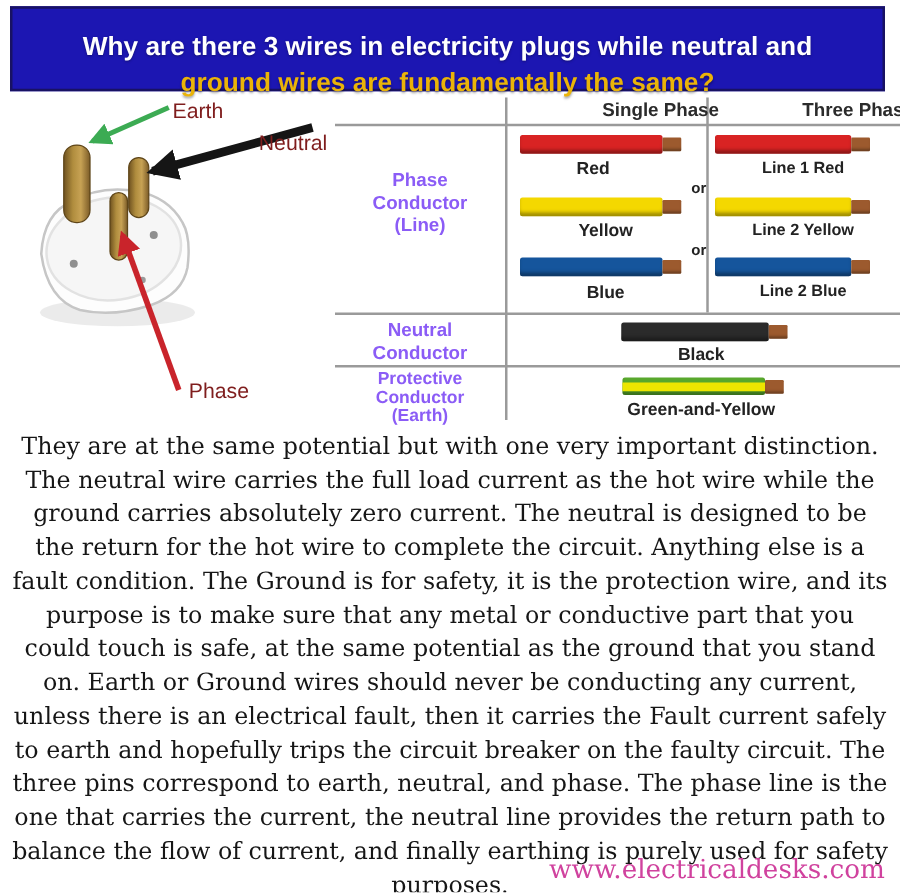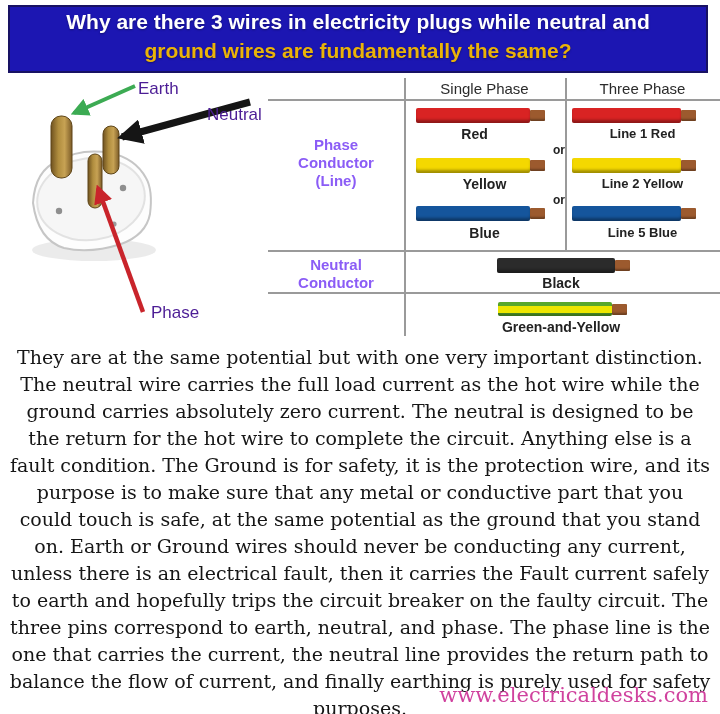--- a/index.html
+++ b/index.html
@@ -2,33 +2,33 @@
 <html><head>
 <meta charset="utf-8">
 <style>
   html,body{margin:0;padding:0;background:#fff;}
   .page{position:relative;width:720px;height:714px;background:#ffffff;overflow:hidden;
         font-family:"Liberation Sans",sans-serif;}
 
   
   .banner{position:absolute;left:8px;top:5px;width:700px;height:68px;
           background:#1c16b2;border:2px solid #181263;box-sizing:border-box;
-          text-align:center;padding-top:0;}
+          text-align:center;padding-top:16px;}
   .banner .tl{color:#ffffff;font-weight:bold;font-size:21px;line-height:29px;
               text-shadow:0 1px 2px rgba(0,0,0,.35);}
 
   
   .diagram{position:absolute;left:0;top:76px;width:268px;height:266px;}
-  .plug-label{position:absolute;font-size:17px;color:#4c1d95;}
+  .plug-label{position:absolute;font-size:17px;color:#7f1d1d;}
 
   
   .wtable{position:absolute;left:268px;top:78px;width:452px;height:264px;}
   .hline{position:absolute;height:2px;background:#9a9a9a;left:0;width:452px;}
   .vline{position:absolute;width:2px;background:#9a9a9a;top:0;}
-  .col-h{position:absolute;top:2px;font-weight:normal;font-size:15px;color:#2b2b2b;text-align:center;}
+  .col-h{position:absolute;top:2px;font-weight:bold;font-size:15px;color:#2b2b2b;text-align:center;margin-left:44px;}
   .row-h{position:absolute;font-weight:bold;font-size:15px;line-height:18px;color:#8b5cf6;text-align:center;}
   .w-lbl{position:absolute;font-weight:bold;font-size:14px;color:#222;text-align:center;}
   .w-or{position:absolute;font-weight:bold;font-size:12px;color:#222;text-align:right;}
   .w-lbl3{position:absolute;font-weight:bold;font-size:13px;color:#222;text-align:center;}
   .wire{position:absolute;height:15px;}
   .wire .wbody{position:absolute;left:0;top:0;right:15px;bottom:0;border-radius:2px;
                box-shadow:inset 0 -4px 3px -1px rgba(0,0,0,.35);}
   .wire .wtip{position:absolute;right:0;top:2px;width:15px;height:11px;border-radius:1px;
               box-shadow:inset 0 -3px 2px -1px rgba(0,0,0,.3);}
   .wire .stripe{position:absolute;left:0;right:0;top:4px;height:7px;}
@@ -107,20 +107,21 @@
     <div class="vline" style="left:297px;height:172px;"></div>
     <div class="hline" style="top:21px;"></div>
     <div class="hline" style="top:172px;"></div>
     <div class="hline" style="top:214px;"></div>
 
     <div class="col-h" style="left:136px;width:161px;">Single Phase</div>
     <div class="col-h" style="left:297px;width:155px;">Three Phase</div>
 
     <div class="row-h" style="left:13px;width:110px;top:58px;">Phase Conductor (Line)</div>
     <div class="row-h" style="left:13px;width:110px;top:178px;">Neutral Conductor</div>
+    <div class="row-h" style="left:13px;width:110px;top:217px;font-size:14px;line-height:15px;">Protective Conductor (Earth)</div>
 
     <div class="wire" style="left:148px;top:30px;width:129px;">
       <div class="wbody" style="background-color: rgb(217, 35, 35);"></div>
       <div class="wtip" style="background-color: rgb(156, 90, 46);"></div>
     </div>
     <div class="w-lbl" style="left:136px;width:141px;top:48px;">Red</div>
     <div class="w-or" style="left:136px;width:161px;top:65px;">or</div>
 
     <div class="wire" style="left:148px;top:80px;width:129px;">
       <div class="wbody" style="background-color: rgb(244, 216, 0);"></div>
@@ -144,21 +145,21 @@
     <div class="wire" style="left:304px;top:80px;width:124px;">
       <div class="wbody" style="background-color: rgb(244, 216, 0);"></div>
       <div class="wtip" style="background-color: rgb(156, 90, 46);"></div>
     </div>
     <div class="w-lbl3" style="left:297px;width:155px;top:98px;">Line 2 Yellow</div>
 
     <div class="wire" style="left:304px;top:128px;width:124px;">
       <div class="wbody" style="background-color: rgb(21, 85, 156);"></div>
       <div class="wtip" style="background-color: rgb(156, 90, 46);"></div>
     </div>
-    <div class="w-lbl3" style="left:297px;width:155px;top:147px;">Line 5 Blue</div>
+    <div class="w-lbl3" style="left:297px;width:155px;top:147px;">Line 2 Blue</div>
 
     <div class="wire" style="left:229px;top:180px;width:133px;">
       <div class="wbody" style="background-color: rgb(43, 43, 43);"></div>
       <div class="wtip" style="background-color: rgb(156, 90, 46);"></div>
     </div>
     <div class="w-lbl" style="left:136px;width:314px;top:197px;">Black</div>
 
     <div class="wire" style="left:230px;top:224px;width:129px;height:14px;">
       <div class="wbody" style="background-color: rgb(88, 168, 44);">
         <div class="stripe" style="background-color: rgb(237, 230, 0);"></div>

